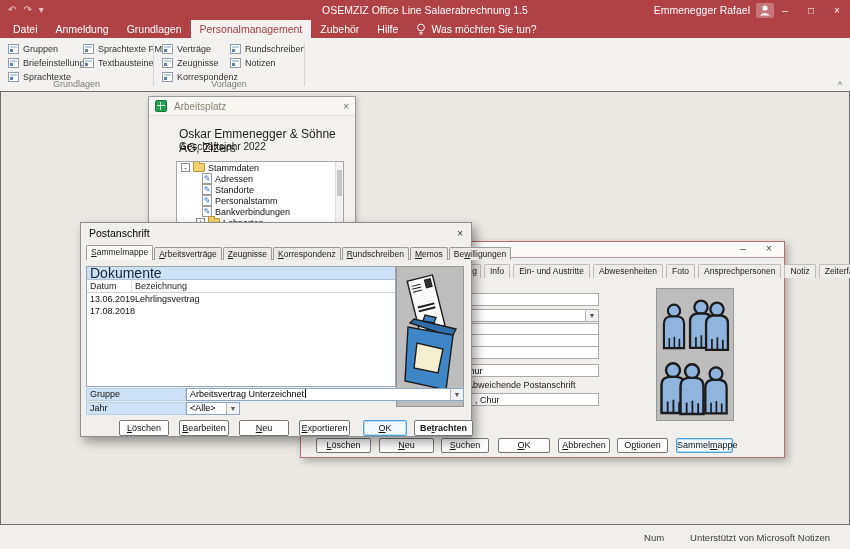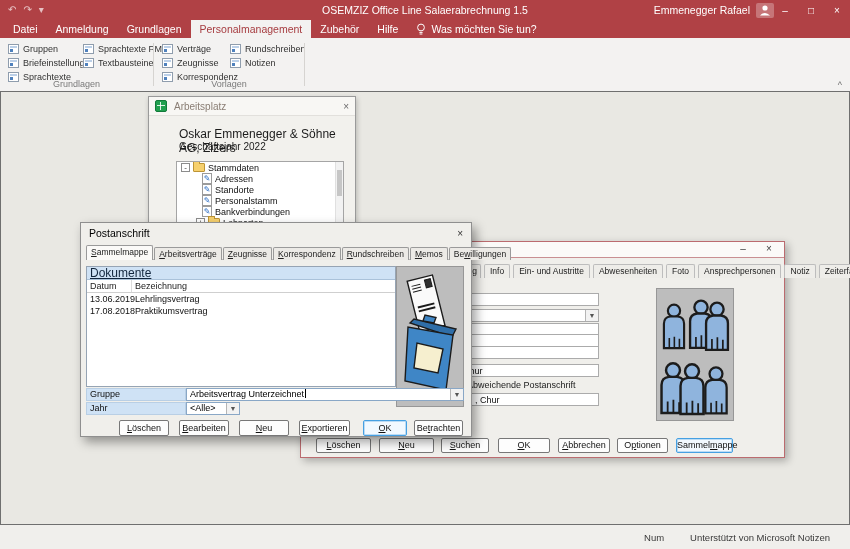--- a/index.html
+++ b/index.html
@@ -83,21 +83,21 @@
 
   
   .dlg { position:absolute; left:80px; top:222px; width:392px; height:215px; background:#f0efeb; border:1px solid #8f8f8f; box-shadow:4px 5px 10px rgba(0,0,0,.38); z-index:20; }
   .dlg-title { position:absolute; left:0; top:0; right:0; height:20px; display:flex; align-items:center; padding:0 8px; font-size:10.5px; color:#000; }
   .dlg-close { margin-left:auto; font-size:10px; color:#333; }
   #sm-tabs { position:absolute; left:5px; top:22px; height:15px; display:flex; align-items:flex-end; z-index:2; }
   .tstab { border:1px solid #9a9a9a; border-bottom:none; background:#eceae6; border-radius:2px 2px 0 0; padding:1px 4px 2px; margin-right:1px; height:13px; font-size:8.5px; color:#222; white-space:nowrap; }
   .tstab.active { background:#fbfaf8; height:15px; }
   .tabline { position:absolute; left:5px; right:5px; top:36px; height:1px; background:#b8b8b8; }
   .doc-table { position:absolute; left:5px; top:43px; width:310px; height:121px; background:#fff; border:1px solid #96a4b4; }
-  .doc-caption { height:13px; background:#cfe2f5; border-bottom:1px solid #aac2da; font-size:12px; line-height:12px; padding:0 3px; color:#12263d;text-decoration:underline; }
+  .doc-caption { height:13px; background:#cfe2f5; border-bottom:1px solid #aac2da; font-size:14px; line-height:12px; padding:0 3px; color:#12263d; }
   .doc-headrow { display:flex; height:13px; border-bottom:1px solid #cfcfcf; font-size:9px; color:#222; }
   .hc-datum { width:45px; padding:0 3px; border-right:1px solid #dcdcdc; line-height:12px; }
   .hc-bez { flex:1; padding:0 3px; line-height:12px; }
   .doc-row { display:flex; height:12px; font-size:9px; color:#111; }
   .doc-row .hc-datum { border-right:1px solid transparent; }
   .img-panel { position:absolute; left:315px; top:43px; width:68px; height:141px; background:#bdbdbd; border:1px solid #979797; }
   .frow { position:absolute; left:5px; height:13px; }
   .frow-label { position:absolute; left:0; top:0; width:100px; height:13px; background:#cfe2f5; border:1px solid #b9cfe5; font-size:9px; line-height:11px; padding:0 3px; color:#111; }
   .frow-combo { position:absolute; left:100px; top:0; height:13px; background:#fff; border:1px solid #89a7c6; font-size:9px; line-height:11px; padding:0 15px 0 3px; color:#000; white-space:nowrap; }
   .caret { display:inline-block; width:1px; height:9px; background:#000; vertical-align:-1px; margin-left:1px; }
@@ -335,21 +335,20 @@
         <span class="hc-datum">Datum</span>
         <span class="hc-bez">Bezeichnung</span>
       </div>
     <div id="sm-rows">
         <div class="doc-row">
           <span class="hc-datum">13.06.2019</span>
           <span class="hc-bez">Lehrlingsvertrag</span>
         </div>
         <div class="doc-row">
           <span class="hc-datum">17.08.2018</span>
-          <span class="hc-bez">Praktikumsvertrag</span>
         </div>
       </div>
   </div>
 
   <div class="img-panel">
     <svg width="66" height="139" viewBox="0 0 66 139">
       <g stroke="#1b1b1b" stroke-width="1.4">
         <g transform="rotate(-14 32 48)">
           <rect x="19" y="10" width="26" height="52" fill="#fafafa"></rect>
           <rect x="36" y="13" width="6" height="8" fill="#2f2f2f" stroke-width="1"></rect>
@@ -378,20 +377,20 @@
       <span class="combo-arrow">▼</span>
     </span>
   </div>
 
   <div class="sm-btnrow" id="sm-buttons" style="position:absolute; left:0; top:197px; right:0; height:17px;">
       <div class="btn" style="left: 38px; width: 50px;"><u>L</u>öschen</div>
       <div class="btn" style="left: 98px; width: 50px;"><u>B</u>earbeiten</div>
       <div class="btn" style="left: 158px; width: 50px;"><u>N</u>eu</div>
       <div class="btn" style="left: 218px; width: 51px;"><u>E</u>xportieren</div>
       <div class="btn focusblue" style="left: 282px; width: 44px;"><u>O</u>K</div>
-      <div class="btn" style="left: 333px; width: 49px;">Be<u>t</u>rachten</div>
+      <div class="btn" style="left: 333px; width: 59px; font-weight: bold;">Be<u>t</u>rachten</div>
     </div>
 </div>
 
 <div class="statusbar">
   <span>Num</span>
   <span>Unterstützt von Microsoft Notizen</span>
 </div>
 
 </body></html>

